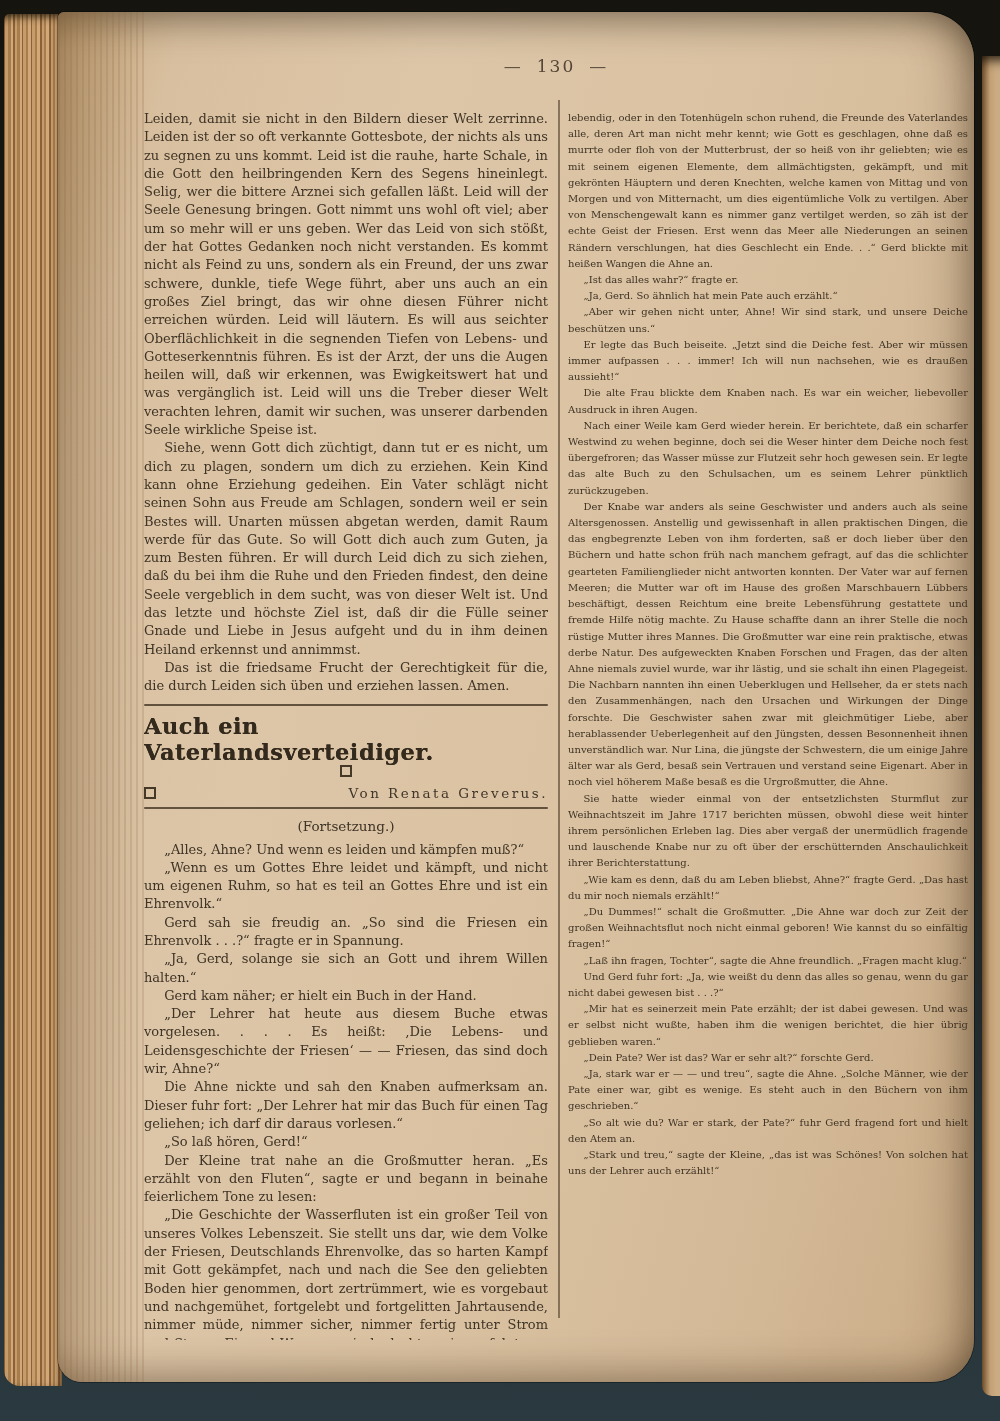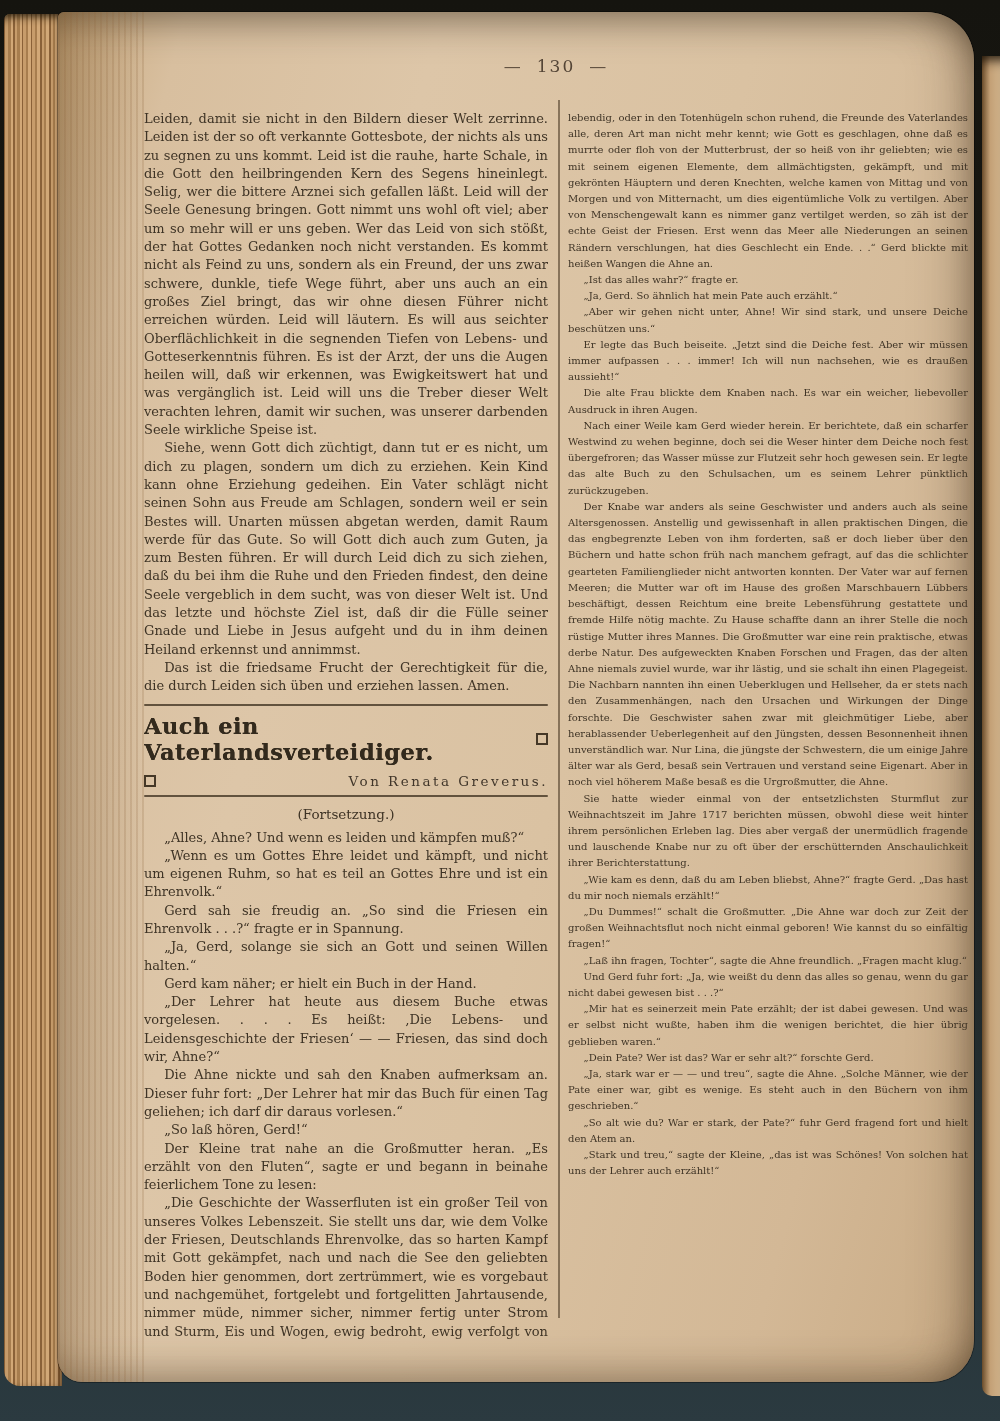--- a/index.html
+++ b/index.html
@@ -49,21 +49,21 @@
   .col{position:absolute;top:12px;height:100%;overflow:hidden;color:#3e3325;}
   .col-left{left:0;width:404px;}
   .col-right{left:424px;width:400px;}
   .para{margin:0;text-indent:1.55em;text-align:justify;}
   .para.flush{text-indent:0;}
   .col-left .para{font-size:13px;line-height:18.3px;}
   .col-right .para{font-size:10px;line-height:16.2px;}
   
   .article-head{margin:8px 0 4px;}
   .rule{height:2px;background:#4c3e2c;opacity:.85;border-radius:1px;}
-  .title-row{display:flex;justify-content:space-between;align-items:center;margin:7px 0 1px;}
+  .title-row{display:flex;justify-content:space-between;align-items:center;margin:7px 0 1px;flex-direction:column;}
   .article-title{
     margin:0;font-size:22.5px;font-weight:bold;color:#332a1d;letter-spacing:.5px;
     text-shadow:0 0 .6px #332a1d;
   }
   .sq{width:8px;height:8px;border:2.5px solid #453827;display:inline-block;flex:0 0 auto;}
   .byline-row{display:flex;justify-content:space-between;align-items:center;margin:8px 0 6px;}
   .byline{font-size:13.5px;letter-spacing:2.5px;color:#41362a;}
   .continuation{text-align:center;font-size:13.5px;margin:9px 0 7px;color:#3e3325;}
 </style>
 </head>
@@ -99,21 +99,21 @@
           <span class="byline">Von Renata Greverus.</span>
         </div>
         <div class="rule"></div>
         <div class="continuation">(Fortsetzung.)</div>
       </div>
 
       <div class="flow">
           <p class="para">„Alles, Ahne? Und wenn es leiden und kämpfen muß?“</p>
           <p class="para">„Wenn es um Gottes Ehre leidet und kämpft, und nicht um eigenen Ruhm, so hat es teil an Gottes Ehre und ist ein Ehrenvolk.“</p>
           <p class="para">Gerd sah sie freudig an. „So sind die Friesen ein Ehrenvolk . . .?“ fragte er in Spannung.</p>
-          <p class="para">„Ja, Gerd, solange sie sich an Gott und seinen Willen halten.“</p>
+          <p class="para">„Ja, Gerd, solange sie sich an Gott und ihrem Willen halten.“</p>
           <p class="para">Gerd kam näher; er hielt ein Buch in der Hand.</p>
           <p class="para">„Der Lehrer hat heute aus diesem Buche etwas vorgelesen. . . . Es heißt: ‚Die Lebens- und Leidensgeschichte der Friesen‘ — — Friesen, das sind doch wir, Ahne?“</p>
           <p class="para">Die Ahne nickte und sah den Knaben aufmerksam an. Dieser fuhr fort: „Der Lehrer hat mir das Buch für einen Tag geliehen; ich darf dir daraus vorlesen.“</p>
           <p class="para">„So laß hören, Gerd!“</p>
           <p class="para">Der Kleine trat nahe an die Großmutter heran. „Es erzählt von den Fluten“, sagte er und begann in beinahe feierlichem Tone zu lesen:</p>
           <p class="para">„Die Geschichte der Wasserfluten ist ein großer Teil von unseres Volkes Lebenszeit. Sie stellt uns dar, wie dem Volke der Friesen, Deutschlands Ehrenvolke, das so harten Kampf mit Gott gekämpfet, nach und nach die See den geliebten Boden hier genommen, dort zertrümmert, wie es vorgebaut und nachgemühet, fortgelebt und fortgelitten Jahrtausende, nimmer müde, nimmer sicher, nimmer fertig unter Strom und Sturm, Eis und Wogen, ewig bedroht, ewig verfolgt von Morgen und von Abend; wie es seine Erde mit den Menschen verloren im Abgrunde der See: wie sie hinabgesunken</p>
         </div>
     </div>
 
     <div class="col col-right">

